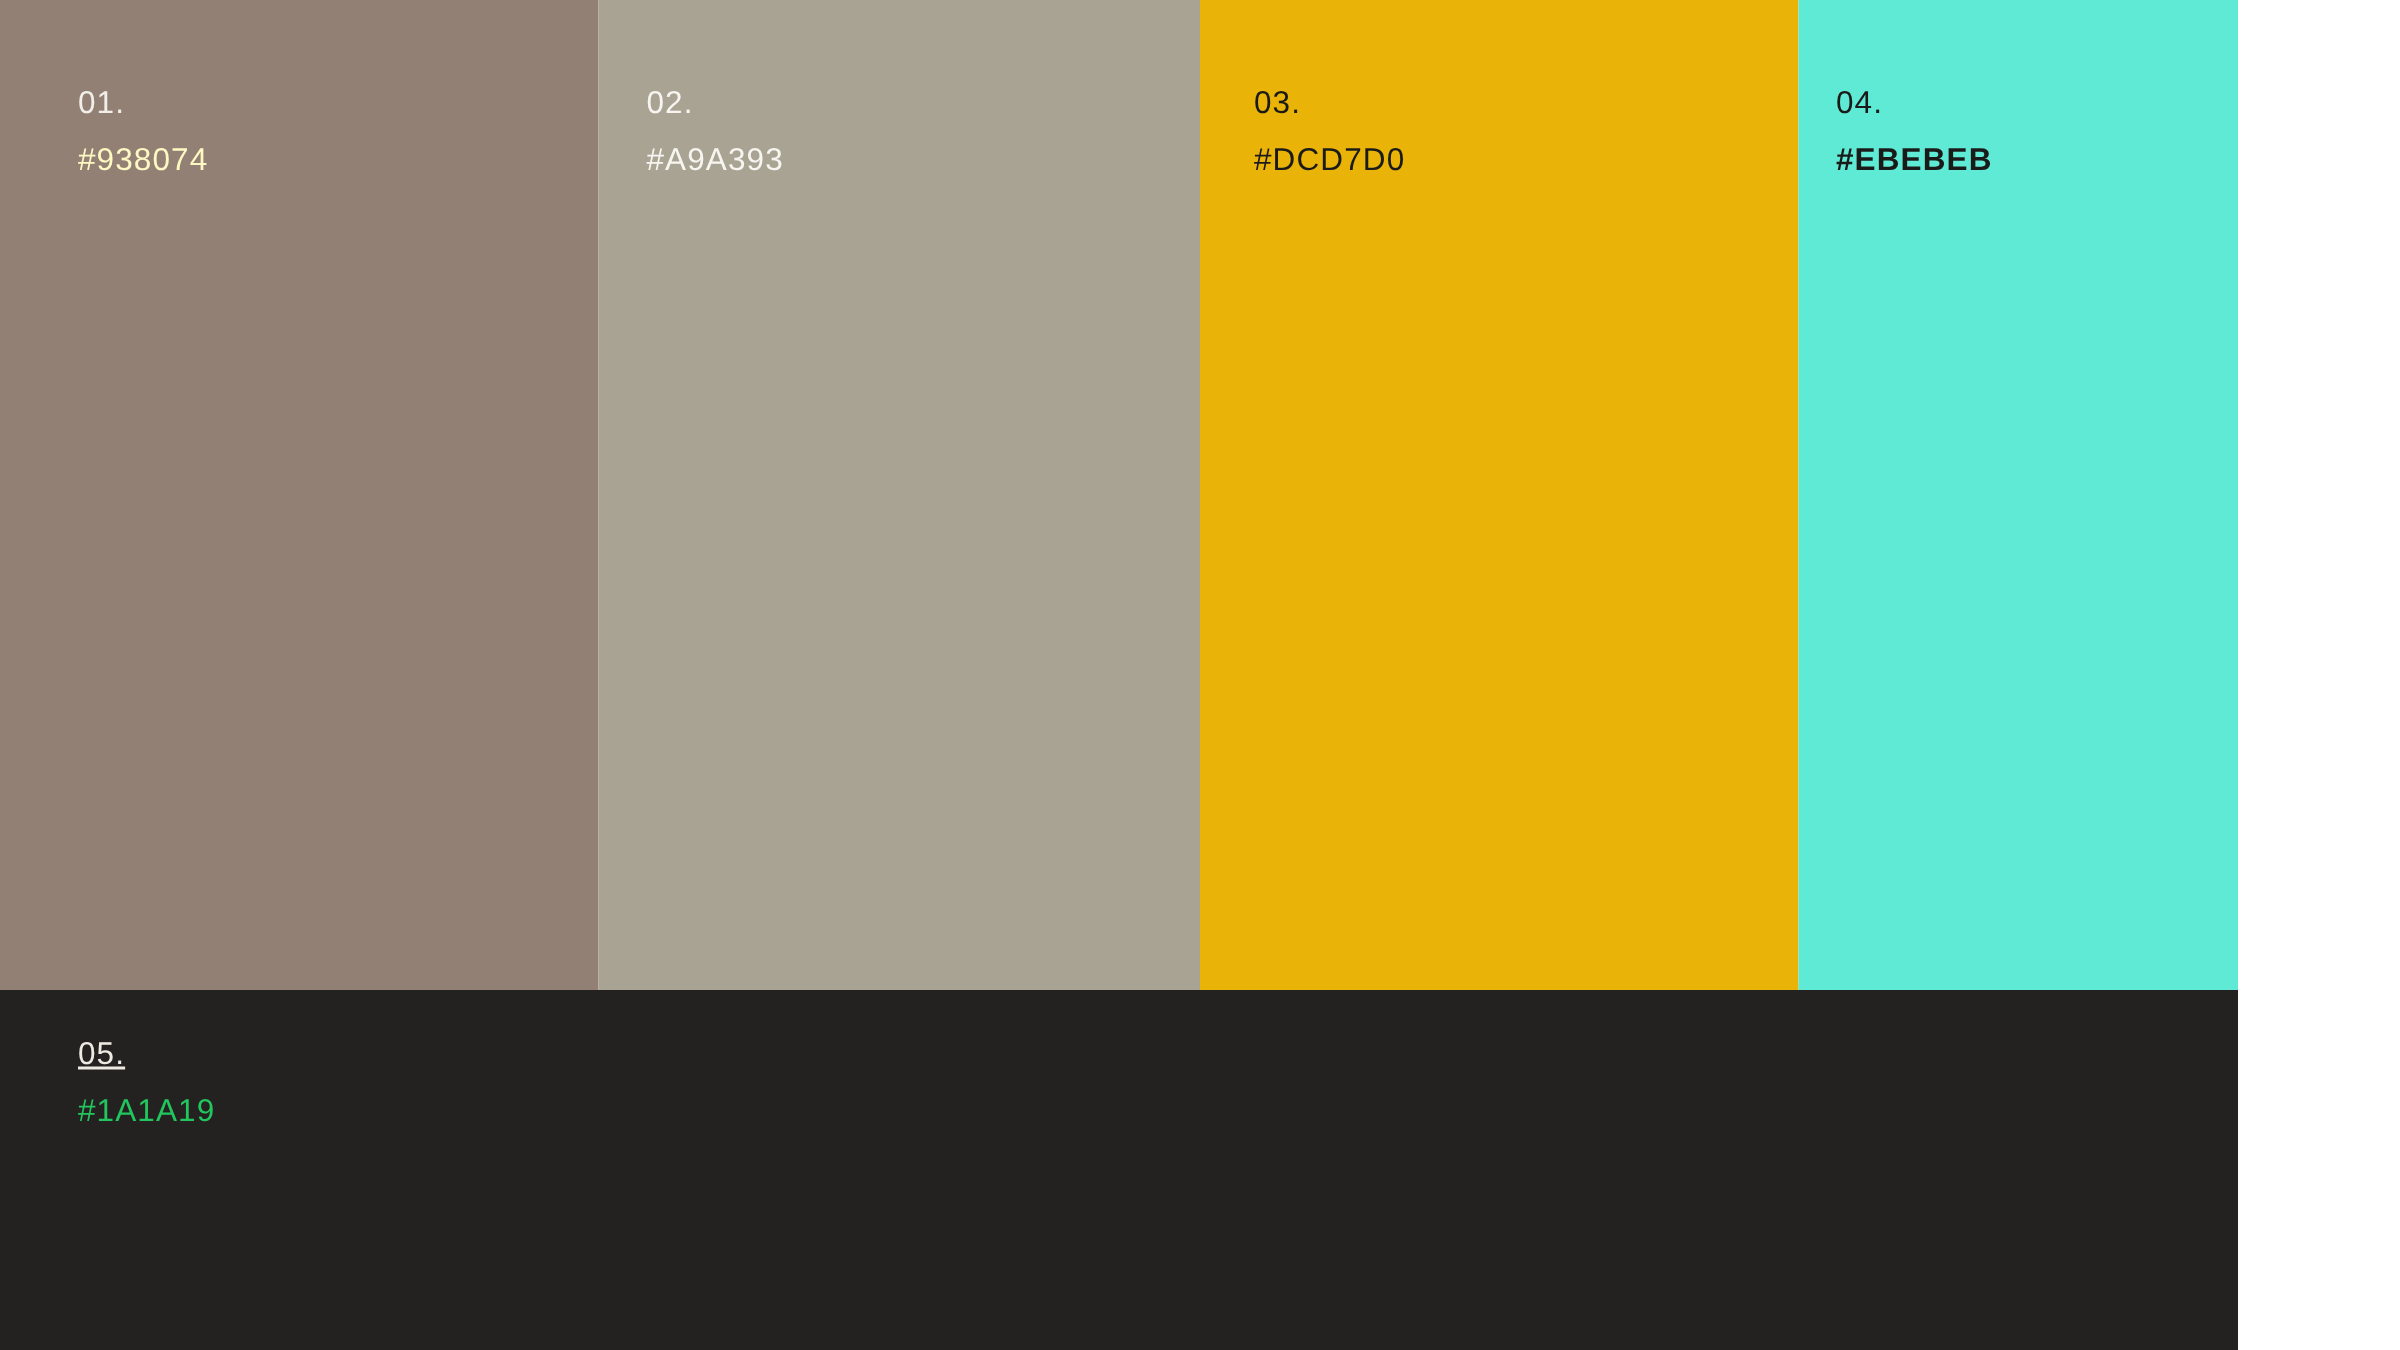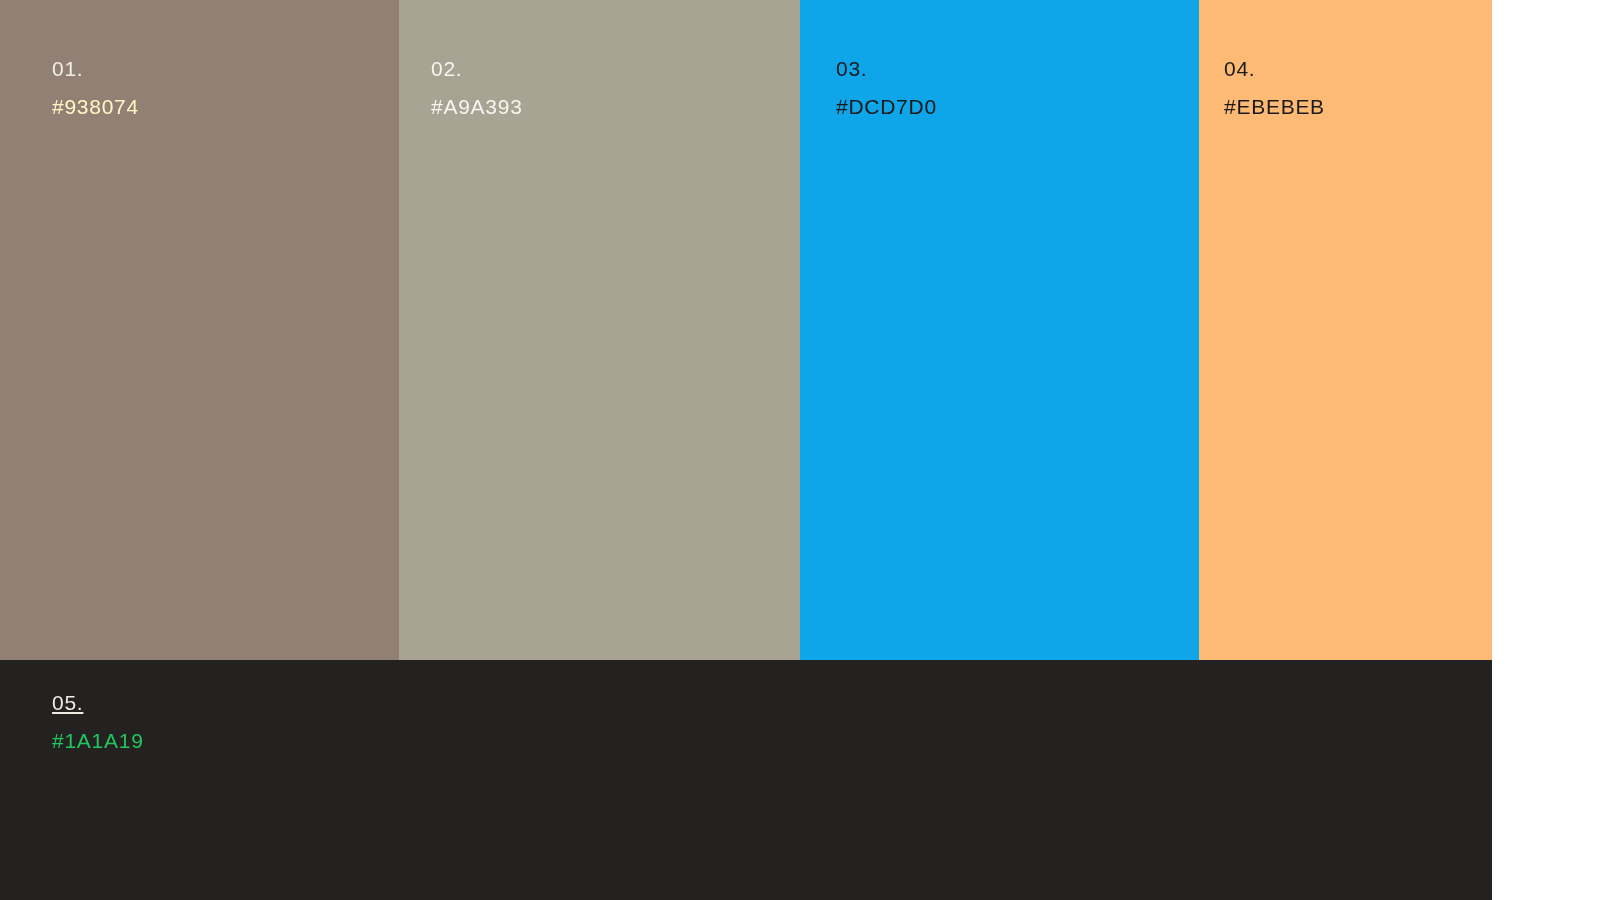--- a/index.html
+++ b/index.html
@@ -107,31 +107,31 @@
       </div>
     </div>
 
     <div class="swatch swatch-2" style="background:#A9A393;">
       <div class="swatch-label">
         <span class="label-index" style="color:#F7F5F0;">02.</span>
         <span class="label-hex" style="color:#F7F5F0;text-align:right;">#A9A393</span>
       </div>
     </div>
 
-    <div class="swatch swatch-3" style="background:#0ea5e9;">
+    <div class="swatch swatch-3" style="background:#eab308;">
       <div class="swatch-label">
         <span class="label-index" style="color:#1A1A19;">03.</span>
         <span class="label-hex" style="color:#1A1A19;">#DCD7D0</span>
       </div>
     </div>
 
-    <div class="swatch swatch-4" style="background:#fdba74;">
+    <div class="swatch swatch-4" style="background:#5eead4;">
       <div class="swatch-label">
         <span class="label-index" style="color:#1A1A19;">04.</span>
-        <span class="label-hex" style="color:#1A1A19;">#EBEBEB</span>
+        <span class="label-hex" style="color:#1A1A19;font-weight:bold;">#EBEBEB</span>
       </div>
     </div>
 
   </div>
 
   <div class="band" style="background:#242220;">
     <div class="band-inner">
       <div class="band-label">
         <span class="label-index" style="color:#EDEAE4;text-decoration:underline;">05.</span>
         <span class="label-hex" style="color:#22c55e;">#1A1A19</span>

